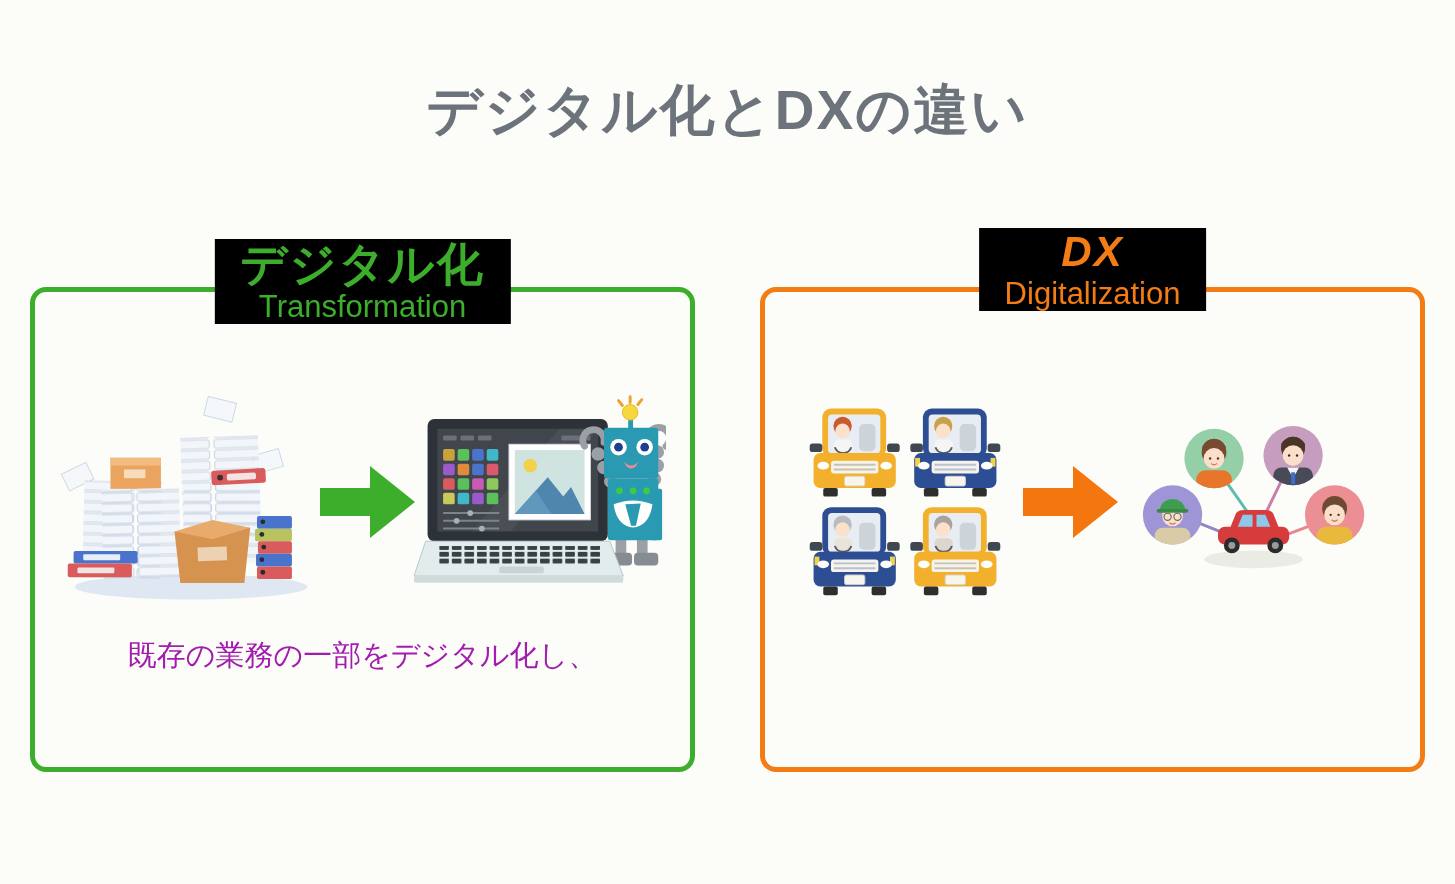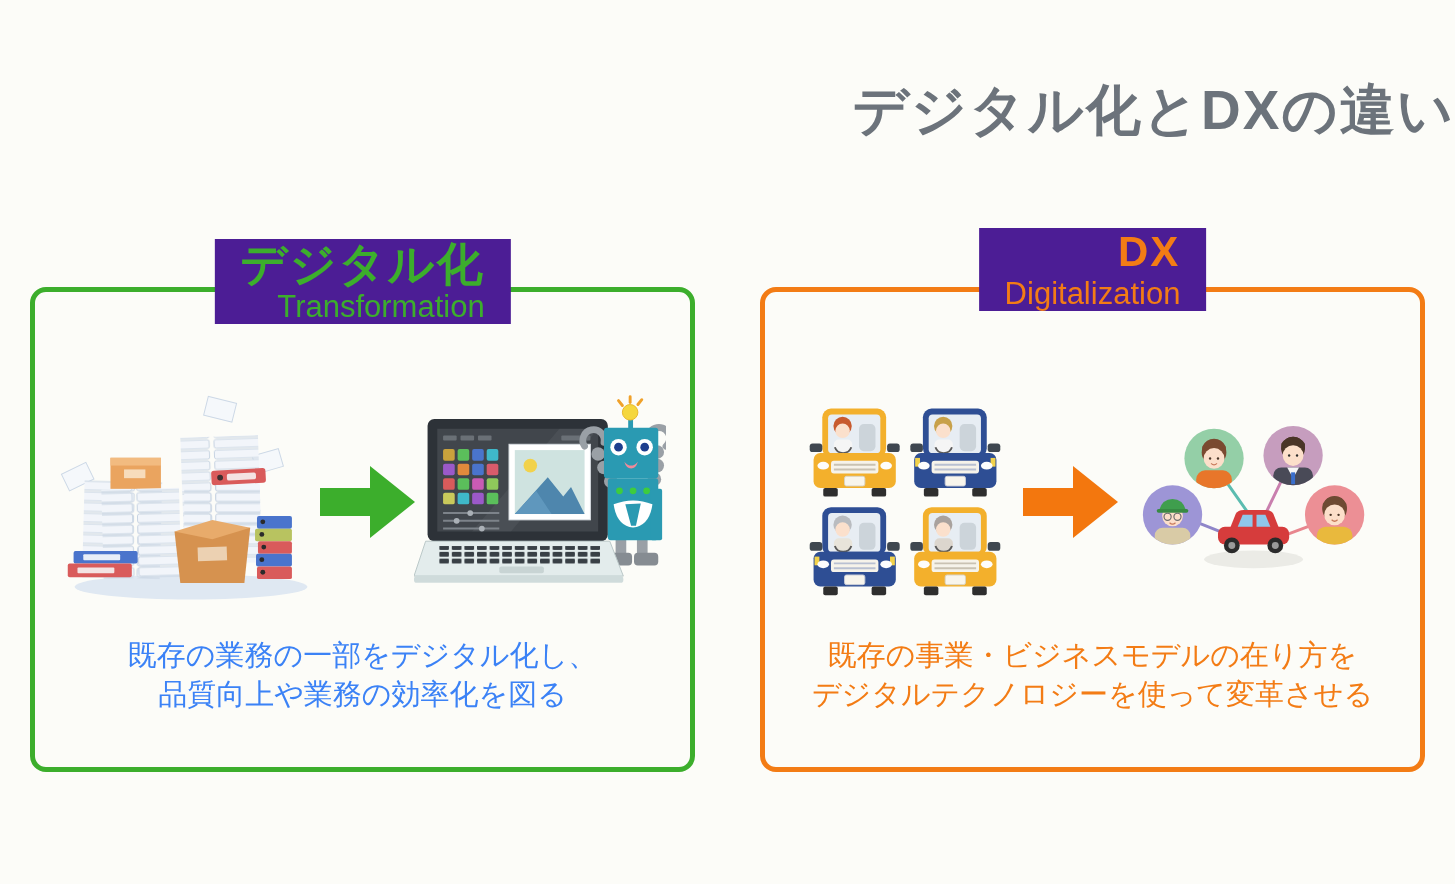--- a/index.html
+++ b/index.html
@@ -5,54 +5,54 @@
   * { margin:0; padding:0; box-sizing:border-box; }
   html,body { width:1455px; height:884px; }
   body {
     position:relative;
     background:#fcfcf8;
     font-family:"Liberation Sans", sans-serif;
     overflow:hidden;
   }
   .page-title {
     position:absolute; top:74px; left:0; width:100%;
-    text-align:right;
+    text-align:center;
     font-size:55px; font-weight:bold; color:#6c737b;
     letter-spacing:2px;
   }
   .compare-box {
     position:absolute; top:287px; width:665px; height:485px;
     border-radius:16px;
   }
   .box-green { left:30px;  border:5px solid #3cae2c; }
   .box-orange{ left:760px; border:5px solid #f37c15; }
 
   .box-label {
     position:absolute; left:50%; transform:translateX(-50%);
-    text-align:right; background:#4c1d95; padding:0 26px;
+    text-align:center; background:#000000; padding:0 26px;
     white-space:nowrap; line-height:1;
   }
   .box-green  .box-label { top:-53px; color:#3cae2c; }
   .box-orange .box-label { top:-64px; color:#f37c15; }
   .label-main { font-size:46px; font-weight:bold; line-height:50px; letter-spacing:2px; }
-  .box-orange .label-main { font-size:42px; line-height:48px; }
+  .box-orange .label-main { font-size:42px; line-height:48px;font-style:italic; }
   .label-sub  { font-size:31px; line-height:35px; }
 
   .illustration-row {
     position:absolute; top:92px; left:0; width:100%; height:232px;
     display:flex; align-items:center; justify-content:center;
   }
   .arrow-svg { margin:0 -4px; flex:0 0 auto; position:relative; top:2px; }
   .box-orange .arrow-svg { margin:0 12px; }
 
   .box-desc {
     position:absolute; top:344px; left:0; width:100%;
     text-align:center; font-size:29px; line-height:39px;
   }
-  .box-green  .box-desc { color:#3b82f6;font-family:Liberation Serif, serif; }
+  .box-green  .box-desc { color:#a21caf;font-family:Liberation Serif, serif; }
   .box-orange .box-desc { color:#f37c15; }
 </style>
 </head>
 <body>
 
 <h1 class="page-title">デジタル化とDXの違い</h1>
 
 <section class="compare-box box-green">
   <div class="box-label">
     <div class="label-main">デジタル化</div>
@@ -225,21 +225,20 @@
           <circle cx="226" cy="98" r="3.5" fill="#3ecc3e"></circle>
           <circle cx="240" cy="98" r="3.5" fill="#3ecc3e"></circle>
         <path d="M206,112 Q226,104 246,112 Q243,134 226,136 Q209,134 206,112 Z" fill="#ffffff"></path>
         <path d="M218,112 L224,134 L229,134 L234,111 Z" fill="#2a9ab2"></path>
       </g>
     </svg>
   </div>
 
   <div class="box-desc">
     <div>既存の業務の一部をデジタル化し、</div>
-    <div>品質向上や業務の効率化を図る</div>
   </div>
 </section>
 
 <section class="compare-box box-orange">
   <div class="box-label">
     <div class="label-main">DX</div>
     <div class="label-sub">Digitalization</div>
   </div>
 
   <div class="illustration-row">
@@ -425,17 +424,13 @@
         <polygon points="106,127 111,115 121,115 121,127" fill="#8fc7ea"></polygon>
         <polygon points="125,127 125,115 134,115 139,127" fill="#8fc7ea"></polygon>
         <circle cx="100" cy="146" r="8" fill="#2b2b2b"></circle>
           <circle cx="100" cy="146" r="3.5" fill="#9a9a9a"></circle>
         <circle cx="144" cy="146" r="8" fill="#2b2b2b"></circle>
           <circle cx="144" cy="146" r="3.5" fill="#9a9a9a"></circle>
       </g>
     </svg>
   </div>
 
-  <div class="box-desc">
-    <div>既存の事業・ビジネスモデルの在り方を</div>
-    <div>デジタルテクノロジーを使って変革させる</div>
-  </div>
 </section>
 
 </body></html>

